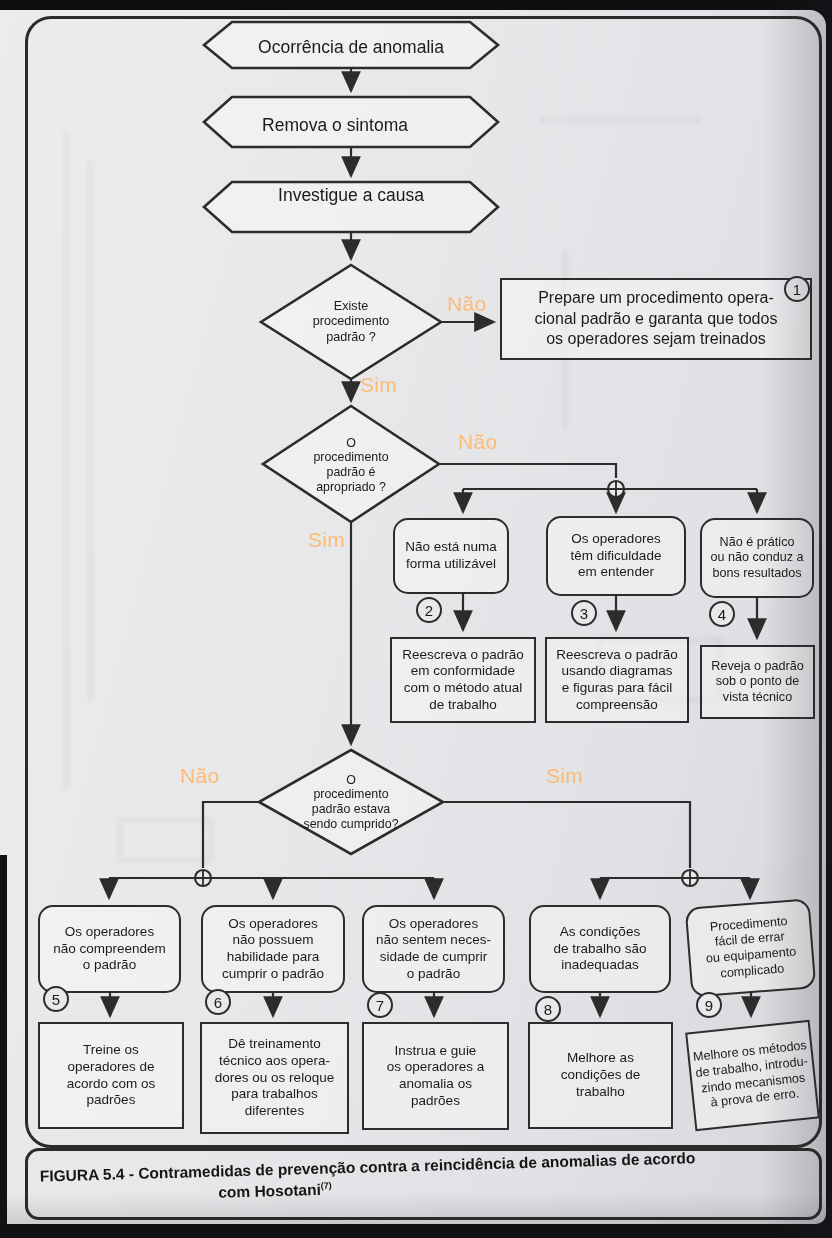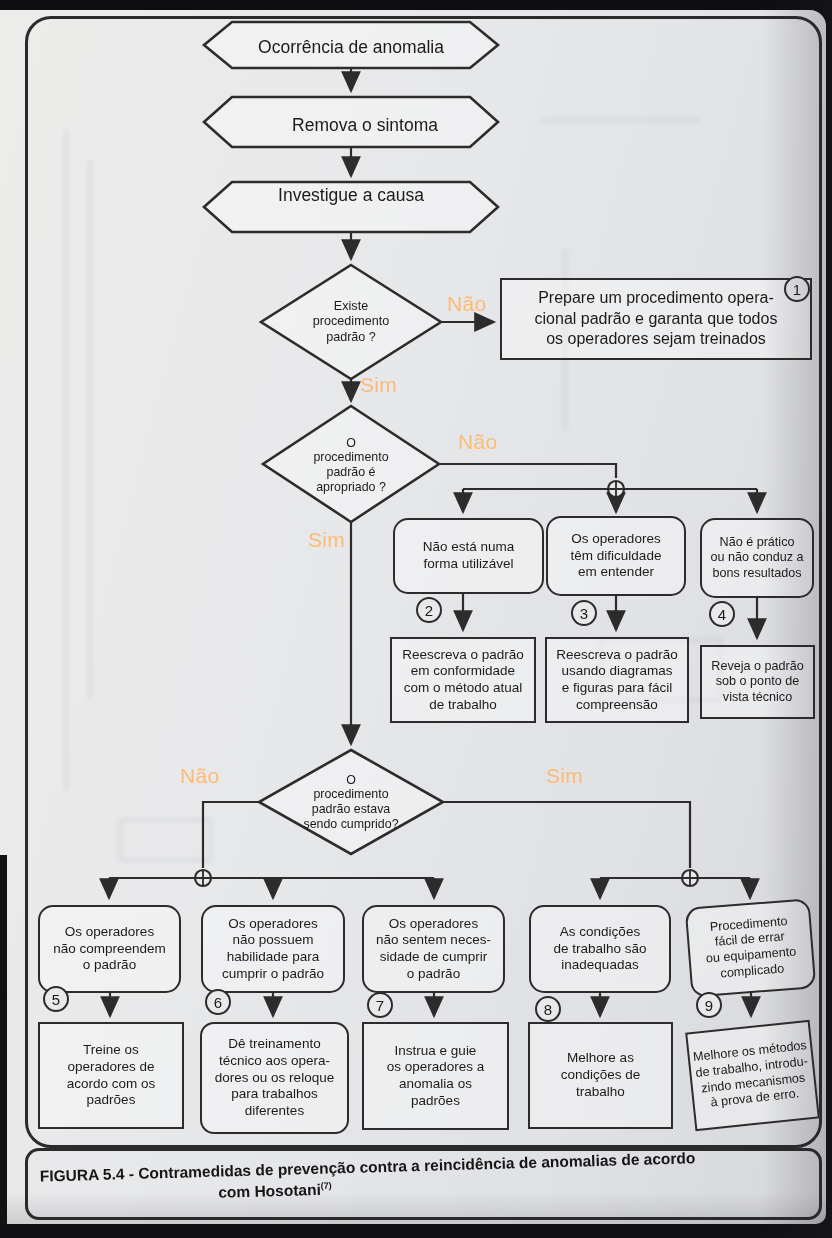--- a/index.html
+++ b/index.html
@@ -113,42 +113,42 @@
       <polygon points="204,45 232,22 470,22 498,45 470,68 232,68"></polygon>
       <polygon points="204,122 232,97 470,97 498,122 470,147 232,147"></polygon>
       <polygon points="204,207 232,182 470,182 498,207 470,232 232,232"></polygon>
       <polygon points="351,265 441,322 351,379 261,322"></polygon>
       <polygon points="351,406 439,464 351,522 263,464"></polygon>
       <polygon points="351,750 443,802 351,854 259,802"></polygon>
     </g>
   </svg>
 
   <div class="node fs17" style="left:210px;top:22px;width:282px;height:52px;">Ocorrência de anomalia</div>
-  <div class="node fs17" style="left:224px;top:97px;width:282px;height:58px;">Remova o sintoma</div>
+  <div class="node fs17" style="left:194px;top:97px;width:282px;height:58px;">Remova o sintoma</div>
   <div class="node fs17" style="left:210px;top:171px;width:282px;height:50px;">Investigue a causa</div>
 
   <div class="node fs13" style="left:283px;top:290px;width:136px;height:64px;">Existe
 procedimento
 padrão ?</div>
   <div class="blabel" style="left:447px;top:292px;">Não</div>
   <div class="blabel" style="left:360px;top:373px;">Sim</div>
 
   <div class="node box fs16" style="left:500px;top:278px;width:312px;height:82px;">Prepare um procedimento opera-
 cional padrão e garanta que todos
 os operadores sejam treinados</div>
   <div class="num" style="left:784px;top:276px;">1</div>
 
   <div class="node fs12d" style="left:285px;top:428px;width:132px;height:74px;">O
 procedimento
 padrão é
 apropriado ?</div>
   <div class="blabel" style="left:458px;top:430px;">Não</div>
   <div class="blabel" style="left:308px;top:528px;">Sim</div>
 
-  <div class="node box rbox fs14" style="left:393px;top:518px;width:151px;height:76px;">Não está numa
+  <div class="node box rbox fs14" style="left:393px;top:518px;width:116px;height:76px;">Não está numa
 forma utilizável</div>
   <div class="node box rbox fs14" style="left:546px;top:516px;width:140px;height:80px;">Os operadores
 têm dificuldade
 em entender</div>
   <div class="node box rbox fs13" style="left:700px;top:518px;width:114px;height:80px;">Não é prático
 ou não conduz a
 bons resultados</div>
 
   <div class="num" style="left:416px;top:597px;">2</div>
   <div class="num" style="left:571px;top:600px;">3</div>
@@ -195,21 +195,21 @@
   <div class="num" style="left:43px;top:986px;">5</div>
   <div class="num" style="left:205px;top:989px;">6</div>
   <div class="num" style="left:367px;top:992px;">7</div>
   <div class="num" style="left:535px;top:996px;">8</div>
   <div class="num" style="left:696px;top:992px;">9</div>
 
   <div class="node box fs14" style="left:38px;top:1022px;width:146px;height:107px;">Treine os
 operadores de
 acordo com os
 padrões</div>
-  <div class="node box fs14" style="left:200px;top:1022px;width:149px;height:112px;border-radius:14px;">Dê treinamento
+  <div class="node box fs14" style="left:200px;top:1022px;width:149px;height:112px;">Dê treinamento
 técnico aos opera-
 dores ou os reloque
 para trabalhos
 diferentes</div>
   <div class="node box fs14" style="left:362px;top:1022px;width:147px;height:108px;">Instrua e guie
 os operadores a
 anomalia os
 padrões</div>
   <div class="node box fs14" style="left:528px;top:1022px;width:145px;height:107px;">Melhore as
 condições de

